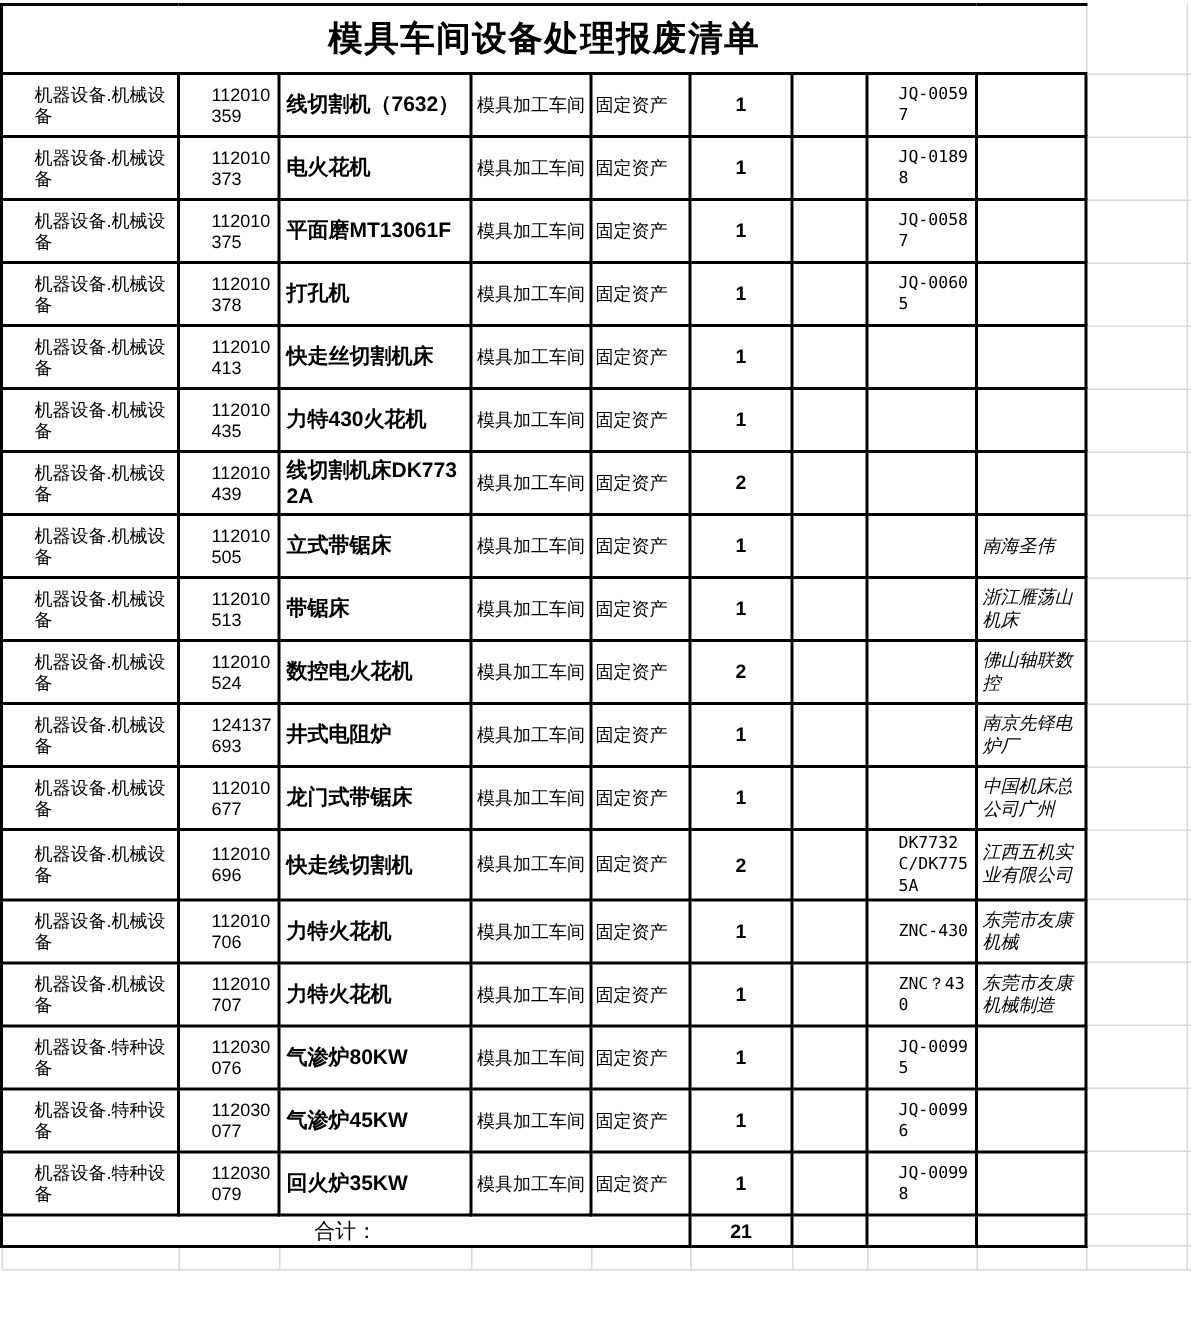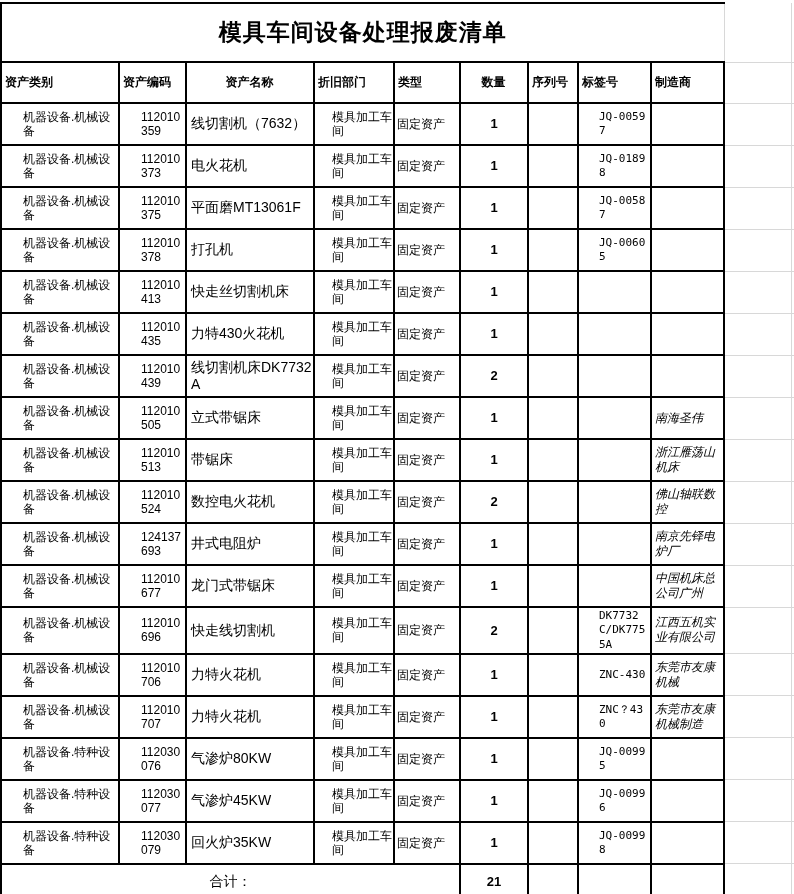--- a/index.html
+++ b/index.html
@@ -29,22 +29,22 @@
   .out-mid { border-right:1px solid #d8d8d8; }
 
   
   .gb { border:1px solid #d8d8d8; }
 
   .hdr { font-weight:bold; font-size:12px; text-align:left; padding-left:3px; }
   .hdr-center { text-align:center; padding-left:0; }
 
   .c-cat   { font-size:12px; padding-left:21px; }
   .c-code  { font-size:12px; padding-left:21px; }
-  .c-name  { font-size:14px; font-weight:normal; padding-left:4px; line-height:1.25; }
-  .c-dept  { font-size:12px; padding-left:17px; }
+  .c-name  { font-size:14px; font-weight:bold; padding-left:4px; line-height:1.25; }
+  .c-dept  { font-size:12px; padding-left:3px; }
   .c-type  { font-size:12px; padding-left:2px; }
   .c-qty   { font-size:13px; font-weight:bold; text-align:center; }
   .c-serial{ font-size:11px; }
   .c-tag   { font-size:11px; font-family:"DejaVu Sans Mono","Liberation Mono",monospace; padding-left:20px; line-height:1.3; }
   .c-maker { font-size:12px; padding-left:3px; line-height:1.25;font-style:italic; }
 
   .total-label { font-size:14px; text-align:center; }
   .total-qty   { font-size:13px; font-weight:bold; text-align:center; }
 </style>
 </head>
@@ -59,39 +59,26 @@
       <col style="width:66px">
       <col style="width:68px">
     <col style="width:50px">
       <col style="width:73px">
       <col style="width:73px">
     <col style="width:67px">
       <col style="width:4px">
   </colgroup>
 
   <tbody>
-      <tr style="height:59px">
+      <tr style="height:46px">
     <td class="title-cell" colspan="9">模具车间设备处理报废清单</td>
     <td class="out out-mid"></td>
     <td class="out"></td>
   </tr>
 
-  <tr style="height:41px">
-    <td class="b hdr">资产类别</td>
-    <td class="b hdr">资产编码</td>
-    <td class="b hdr hdr-center">资产名称</td>
-    <td class="b hdr">折旧部门</td>
-    <td class="b hdr">类型</td>
-    <td class="b hdr hdr-center">数量</td>
-    <td class="b hdr">序列号</td>
-    <td class="b hdr">标签号</td>
-    <td class="b hdr">制造商</td>
-    <td class="out out-mid"></td>
-    <td class="out"></td>
-  </tr>
 
   </tbody>
     <tbody id="rows">
       <tr style="height: 42px;">
         <td class="b c-cat">机器设备.机械设备</td>
         <td class="b c-code">112010359</td>
         <td class="b c-name">线切割机（7632）</td>
         <td class="b c-dept">模具加工车间</td>
         <td class="b c-type">固定资产</td>
         <td class="b c-qty">1</td>
@@ -318,21 +305,21 @@
         <td class="b c-qty">1</td>
         <td class="b c-serial"></td>
         <td class="b c-tag">JQ-00998</td>
         <td class="b c-maker"></td>
         <td class="out out-mid"></td>
         <td class="out"></td>
       </tr>
     </tbody>
 
   <tbody>
-      <tr style="height:35px">
+      <tr style="height:21px">
     <td class="b total-label" colspan="5">合计：</td>
     <td class="b total-qty">21</td>
     <td class="b"></td>
     <td class="b"></td>
     <td class="b"></td>
     <td class="out out-mid"></td>
     <td class="out"></td>
   </tr>
 
   <tr style="height:16px">

